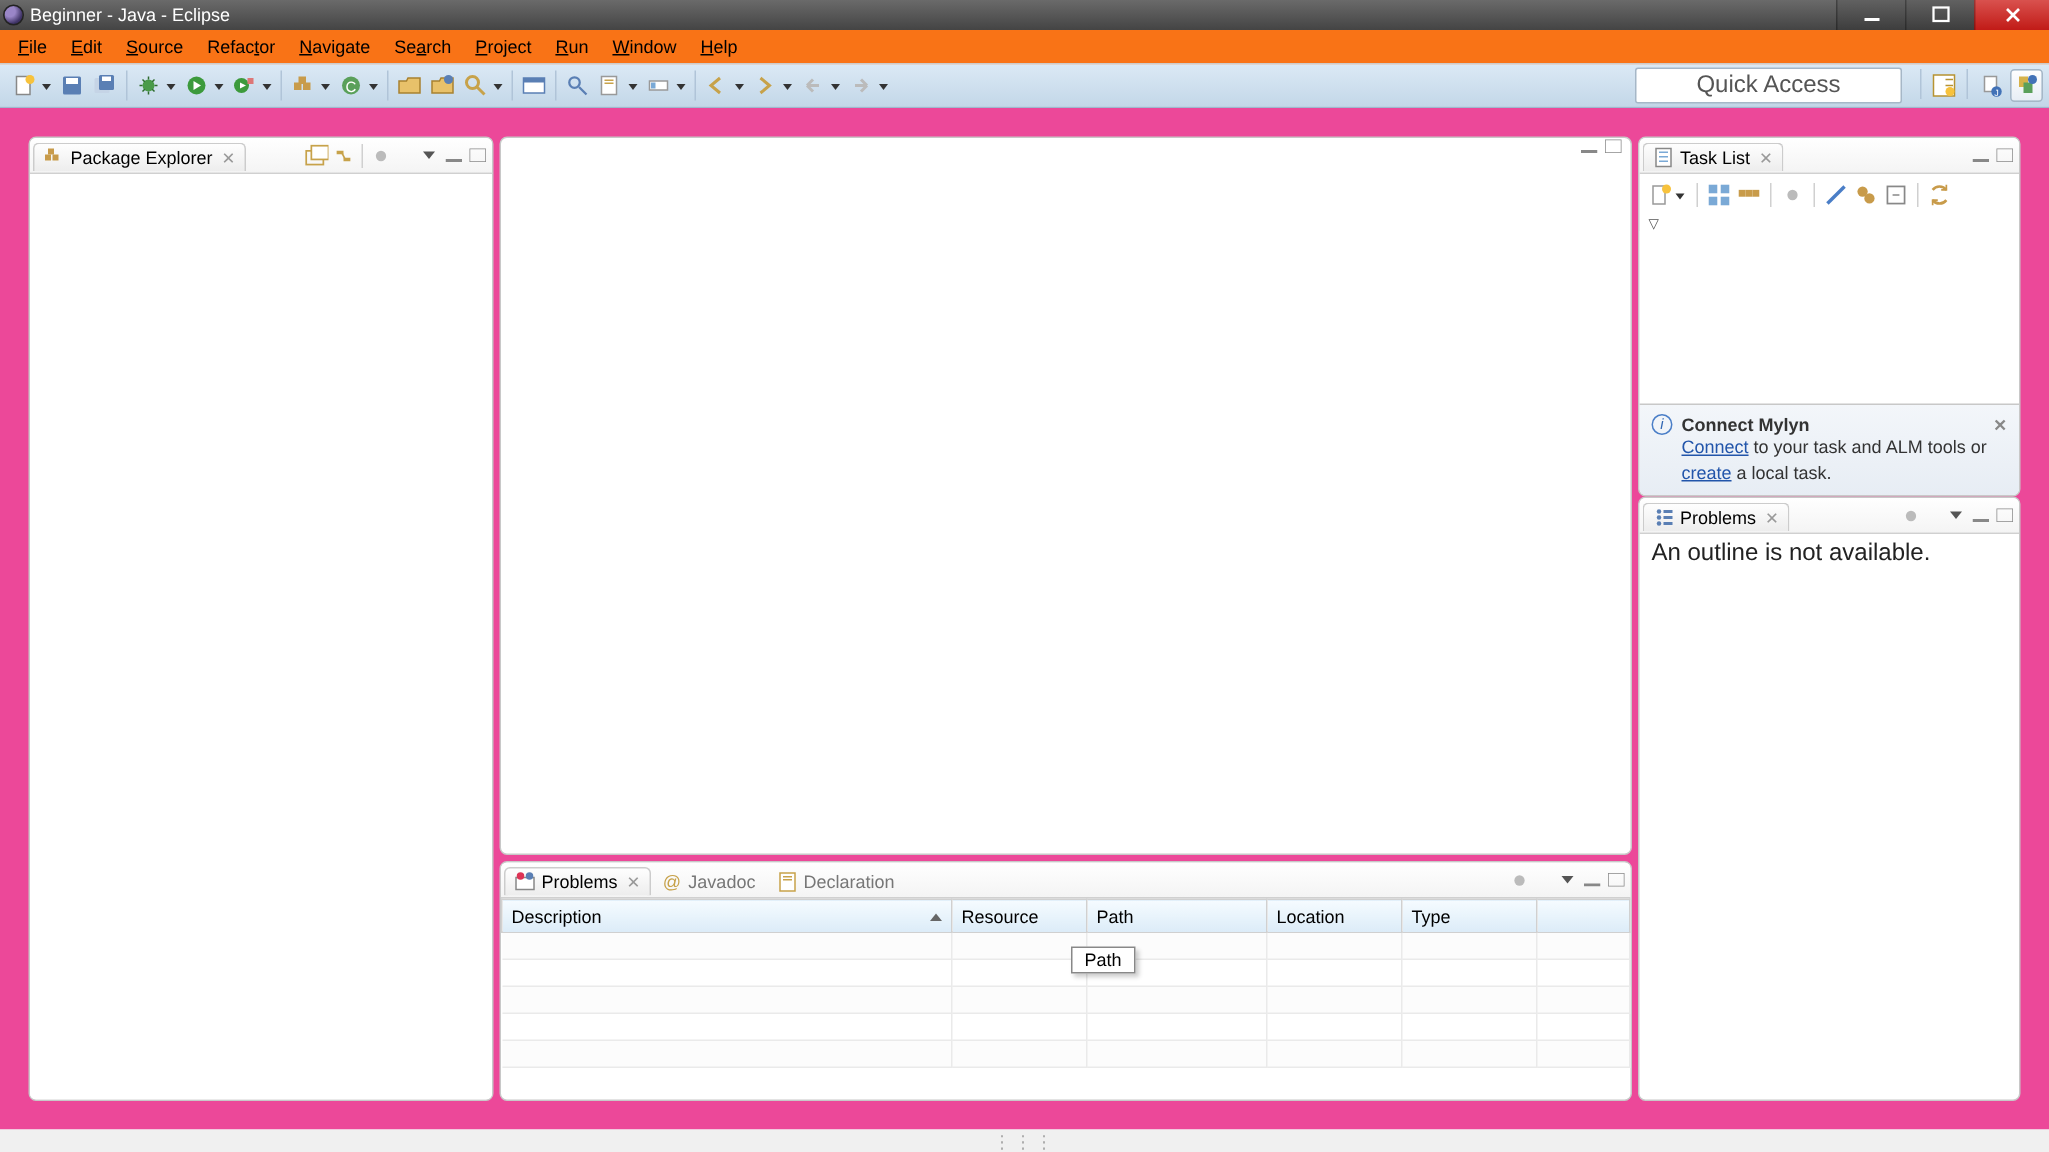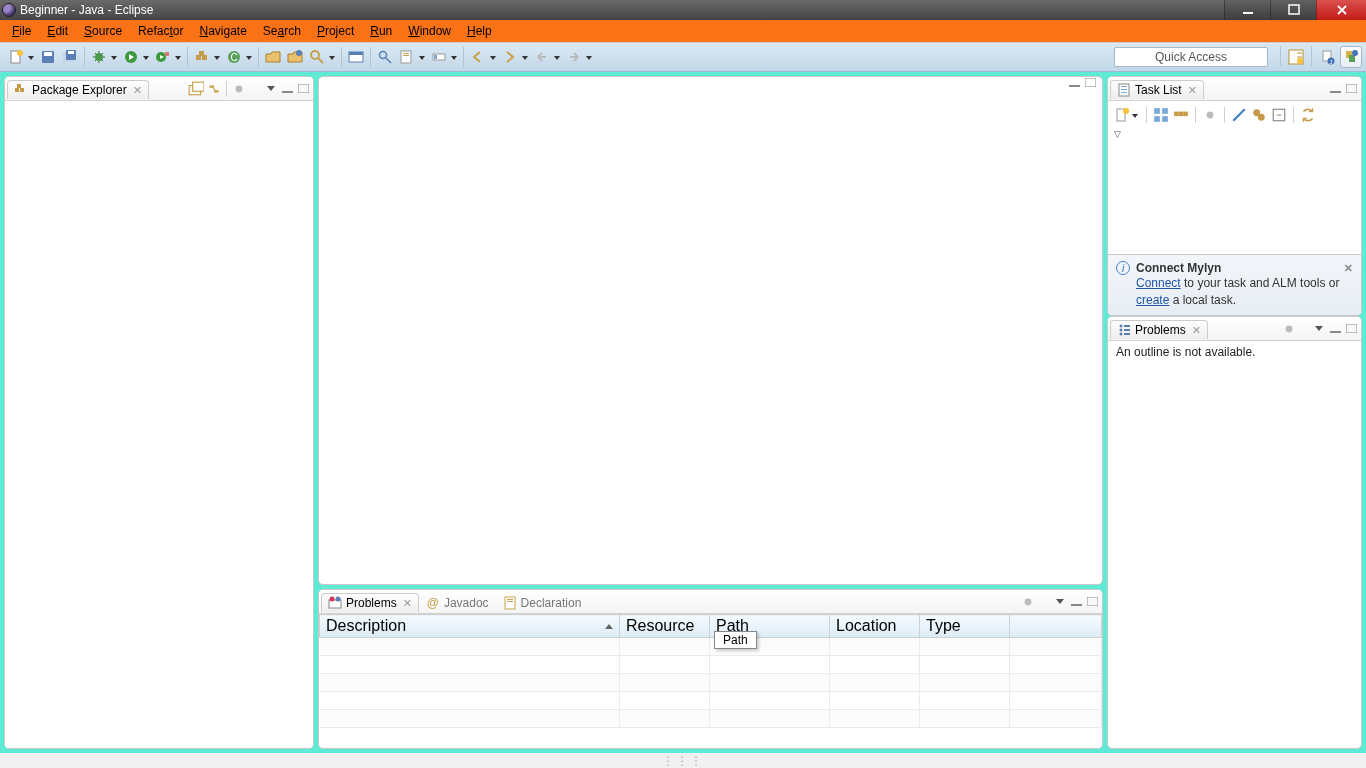--- a/index.html
+++ b/index.html
@@ -22,27 +22,27 @@
 
   
   .toolbar { height: 29px; background: linear-gradient(#dbe9f5, #c3d7e8); border-bottom: 1px solid #9fb8cf; display: flex; align-items: center; padding: 0 4px; }
   .tb-group { display: flex; align-items: center; gap: 2px; padding: 0 2px; }
   .tb-sep { width: 1px; height: 20px; background: #b0c4d8; margin: 0 2px; }
   .tb-btn { width: 20px; height: 20px; display: flex; align-items: center; justify-content: center; border-radius: 2px; position: relative; }
   .tb-btn.with-arrow { width: 30px; padding-right: 10px; }
   .tb-btn.with-arrow::after { content: ""; position: absolute; right: 2px; top: 50%; margin-top: -1px; border-left: 3px solid transparent; border-right: 3px solid transparent; border-top: 4px solid #333; }
   .tb-btn svg { width: 16px; height: 16px; }
   .quick-access { margin-left: auto; display: flex; align-items: center; gap: 4px; }
-  .qa-btn { background: #fff; border: 1px solid #a6b7c7; border-radius: 2px; padding: 2px 40px 2px 40px; color: #555; font-size: 12px; }
+  .qa-btn { background: #fff; border: 1px solid #a6b7c7; border-radius: 2px; padding: 2px 40px 2px 40px; color: #555; font-size: 16px; }
   .persp-btns { display: flex; gap: 2px; margin-left: 6px; }
   .persp-btn { width: 22px; height: 22px; display: flex; align-items:center; justify-content:center; border: 1px solid transparent; border-radius: 3px; }
   .persp-btn.active { background: linear-gradient(#fefefe,#e8eef5); border: 1px solid #a6b7c7; }
 
   
-  .workspace { flex: 1; display: flex; background: #5eead4; padding: 4px; gap: 4px; overflow:hidden; }
+  .workspace { flex: 1; display: flex; background: #ec4899; padding: 19px; gap: 4px; overflow:hidden; }
   .col-left { width: 310px; display:flex; flex-direction: column; }
   .col-center { flex: 1; display: flex; flex-direction: column; gap: 4px; min-width: 0; }
   .col-right { width: 255px; display: flex; flex-direction: column; gap: 0; }
 
   .view { border: 1px solid #c8c8c8; border-radius: 5px; background: #fff; display: flex; flex-direction: column; overflow: hidden; }
   .view-tabbar { height: 24px; display: flex; align-items: center; background: linear-gradient(#fff, #f4f4f4); border-bottom: 1px solid #d0d0d0; padding: 0 2px; }
   .view-tab { display: flex; align-items: center; gap: 4px; padding: 2px 6px; background: linear-gradient(#fefefe,#ededed); border: 1px solid #ccc; border-bottom: none; border-radius: 4px 4px 0 0; position: relative; top: 1px; }
   .view-tab.inactive { background: transparent; border: 1px solid transparent; color: #777; }
   .view-tab .close-x { color: #999; font-size: 11px; margin-left: 2px; }
   .tab-icon { width: 14px; height: 14px; display:inline-flex; align-items:center; justify-content:center; }
@@ -68,27 +68,27 @@
   .help-circle { margin-left:auto; width:14px; height:14px; border:1px solid #4a7ec7; border-radius:50%; color:#3066b3; display:flex; align-items:center; justify-content:center; font-size:10px; }
 
   
   .mylyn-box { border-top:1px solid #c8c8c8; background: linear-gradient(#f3f6fa, #e7edf4); padding: 6px 8px; font-size:12px; }
   .mylyn-head { display:flex; align-items:center; gap:6px; font-weight: bold; color:#333; }
   .info-icon { width:14px; height:14px; border:1px solid #4a7ec7; border-radius:50%; color:#3066b3; display:flex; align-items:center; justify-content:center; font-size:10px; font-weight:normal; font-style: italic; }
   .mylyn-body { padding-left: 20px; color:#333; line-height: 1.4; }
   .mylyn-body a { color: #2255aa; }
 
   
-  .outline-body { padding: 4px 8px; font-size: 12px; color: #222; }
+  .outline-body { padding: 4px 8px; font-size: 16px; color: #222; }
 
   
   .problems-view { border: 1px solid #c8c8c8; border-radius: 5px; background: #fff; display:flex; flex-direction: column; overflow:hidden; min-height: 160px; }
   .items-label { padding: 2px 6px 0 6px; font-size: 12px; }
   .prob-table { border-collapse: collapse; width: 100%; table-layout: fixed; }
-  .prob-table th { text-align: left; font-weight: normal; background: linear-gradient(#f5fbff, #dcecf8); border: 1px solid #d0d0d0; padding: 2px 6px; font-size: 16px; position: relative; height: 22px; }
+  .prob-table th { text-align: left; font-weight: normal; background: linear-gradient(#f5fbff, #dcecf8); border: 1px solid #d0d0d0; padding: 2px 6px; font-size: 12px; position: relative; height: 22px; }
   .prob-table th.sorted::after { content:""; position:absolute; right:6px; top:50%; margin-top:-2px; border-left:4px solid transparent; border-right:4px solid transparent; border-bottom:5px solid #666; }
   .prob-table td { border-right: 1px solid #eaeaea; border-bottom: 1px solid #eaeaea; height: 18px; }
   .prob-table tbody tr:nth-child(odd) td { background:#fcfcfc; }
 
   
   .tooltip { position: fixed; left: 714px; top: 631px; background: #fff; border:1px solid #888; padding: 1px 8px; font-size:12px; box-shadow: 2px 2px 3px rgba(0,0,0,0.2); }
 
   
   .status-grip { height: 15px; background: #f0f0f0; display:flex; justify-content:center; align-items:center; }
   .grip-dots { color:#aaa; letter-spacing: 2px; }

